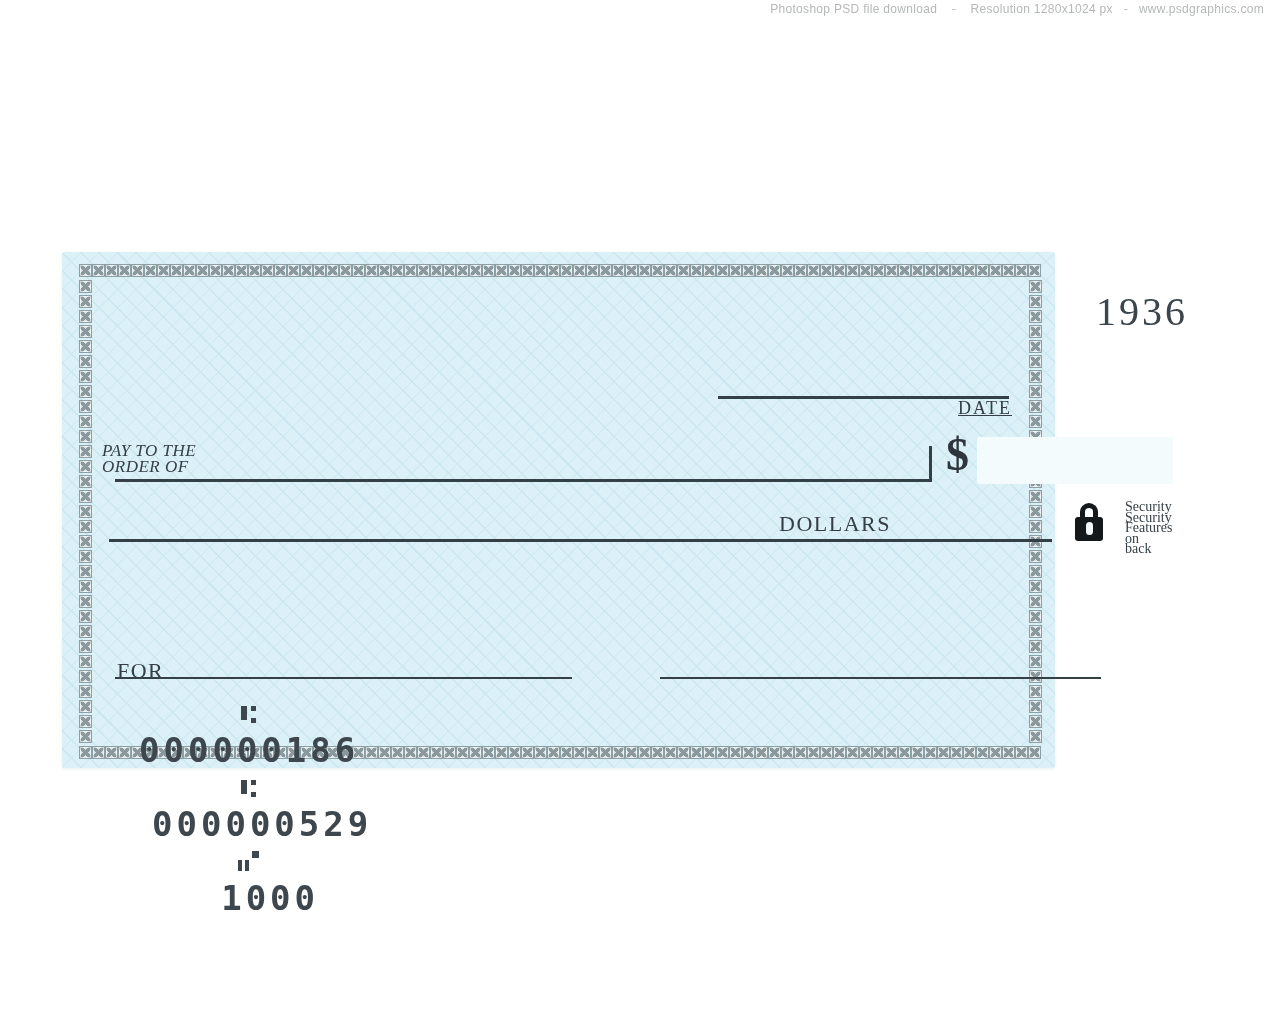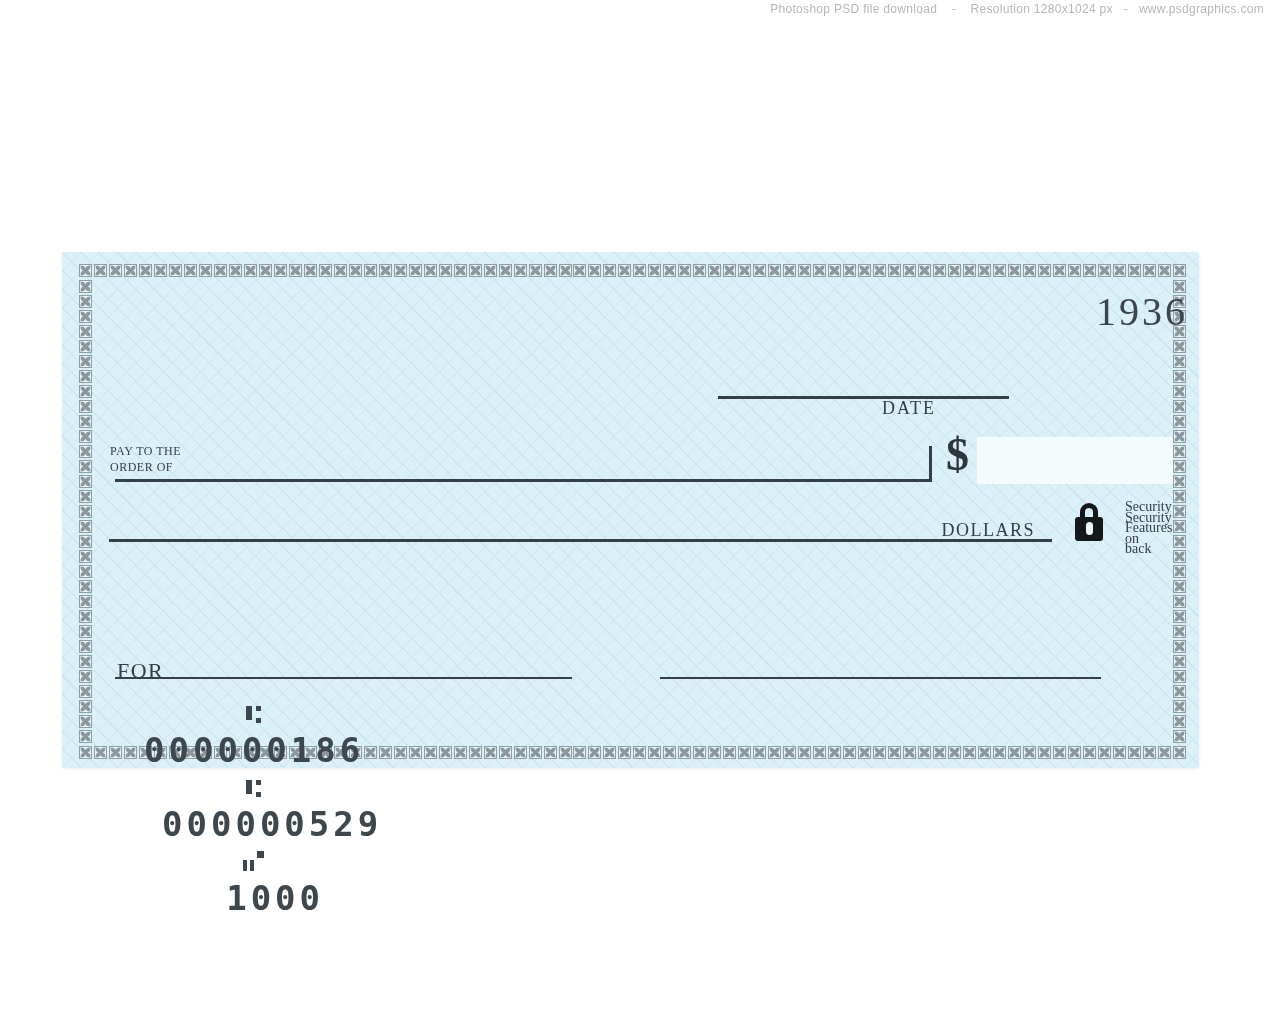--- a/index.html
+++ b/index.html
@@ -7,28 +7,27 @@
     width:1280px;height:1024px;background:#ffffff;position:relative;overflow:hidden;
     font-family:"Liberation Serif", serif;
   }
   .credit{
     position:absolute;top:2px;right:16px;
     font-family:"Liberation Sans", sans-serif;
     font-size:12px;color:#b5b8b8;white-space:pre;letter-spacing:.3px;
   }
   
   .check{
-    position:absolute;left:62px;top:252px;width:1104px;height:516px;
+    position:absolute;left:62px;top:252px;width:993px;height:516px;
     background-color:#dcf0f7;
     background-image:
       repeating-linear-gradient(45deg,  #cde7f0 0px, #cde7f0 1.5px, transparent 1.5px, transparent 13px),
       repeating-linear-gradient(135deg, #d3ebf3 0px, #d3ebf3 1.5px, transparent 1.5px, transparent 13px);
     border-radius:3px;
     box-shadow:0 1px 3px rgba(100,140,150,.15);
-    padding-left:33px;
   }
   
   .rail{position:absolute;display:flex;justify-content:space-between;}
   .rail-top   {left:17px;right:13px;top:12px;height:13px;}
   .rail-bottom{left:17px;right:13px;bottom:9px;height:13px;}
   .rail-left  {left:17px;top:28px;bottom:25px;width:13px;flex-direction:column;}
   .rail-right {right:13px;top:28px;bottom:25px;width:13px;flex-direction:column;}
   .tile{
     flex:none;width:11px;height:11px;
     border:1px solid #8ba0a6;
@@ -39,42 +38,42 @@
     box-shadow:inset 0 0 0 1px rgba(255,255,255,.6);
   }
   
   .check-number{
     position:absolute;left:1000px;top:36px;width:160px;text-align:center;
     font-size:40px;color:#3b454c;letter-spacing:3px;
   }
   .hline{position:absolute;background:#353f46;}
   .date-line{left:656px;top:144px;width:291px;height:3px;}
   .date-label{
-    position:absolute;left:820px;top:146px;width:130px;text-align:left;
-    font-size:18px;color:#343e44;letter-spacing:2px;
+    position:absolute;left:820px;top:146px;width:130px;text-align:right;
+    font-size:18px;color:#343e44;letter-spacing:2px;text-decoration:underline;
   }
   .payee-label{
-    position:absolute;left:48px;top:191px;
-    font-size:12px;line-height:16px;color:#343e44;letter-spacing:.5px;
+    position:absolute;left:40px;top:191px;
+    font-size:17px;line-height:16px;color:#343e44;letter-spacing:.5px;font-style:italic;
   }
   .payee-line{left:53px;top:227px;width:817px;height:3px;}
   .payee-tick{position:absolute;left:867px;top:194px;width:3px;height:36px;background:#353f46;}
   .dollar-sign{
     position:absolute;left:884px;top:176px;
     font-size:46px;font-weight:bold;color:#2d363c;
   }
   .amount-box{
     position:absolute;left:915px;top:185px;width:196px;height:47px;
     background:#f4fbfd;border-radius:2px;
     font-size:26px;color:#343e44;line-height:47px;padding-left:8px;box-sizing:border-box;
   }
   .dollars-line{left:47px;top:287px;width:943px;height:3px;}
   .dollars-label{
-    position:absolute;right:164px;top:268px;
-    font-size:18px;color:#343e44;letter-spacing:1.5px;
+    position:absolute;right:164px;top:259px;
+    font-size:22px;color:#343e44;letter-spacing:1.5px;
   }
   
   .lock{position:absolute;left:1013px;top:251px;width:28px;height:38px;}
   .lock .shackle{
     position:absolute;left:5px;top:0;width:8px;height:12px;
     border:5px solid #15181a;border-bottom:none;
     border-radius:9px 9px 0 0;
   }
   .lock .body{
     position:absolute;left:0;top:14px;width:28px;height:24px;
@@ -96,21 +95,21 @@
   .signature-line{left:598px;top:425px;width:441px;height:2px;}
   
   .micr{
     position:absolute;left:64px;top:444px;height:36px;
     display:flex;align-items:center;
     font-family:"DejaVu Sans Mono", monospace;font-weight:bold;
     font-size:34px;color:#3d474d;letter-spacing:4px;flex-direction:column;
   }
   .micr svg{flex:none;}
   .micr .sym{margin:0 4px;}
-  .micr .gap-a{margin-left:36px;}
+  .micr .gap-a{margin-left:26px;}
   .micr .gap-b{margin-left:42px;}
 </style>
 </head>
 <body>
 
 <div class="credit">Photoshop PSD file download    -    Resolution 1280x1024 px   -   www.psdgraphics.com</div>
 
 <div class="check">
 
   <div class="rail rail-top">

